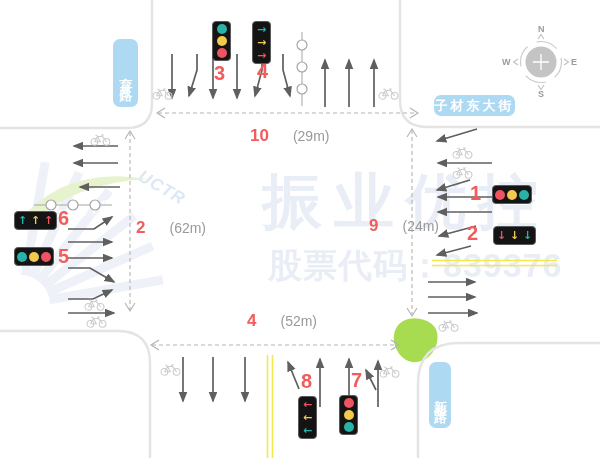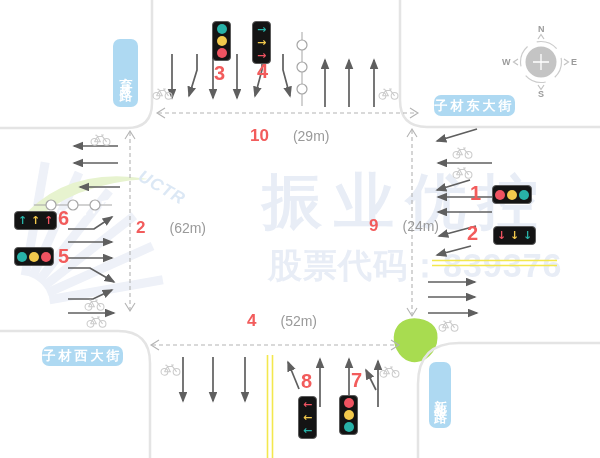--- a/index.html
+++ b/index.html
@@ -205,21 +205,20 @@
       <use href="#bike" x="84" y="297" width="21" height="14"></use>
       <use href="#bike" x="86" y="314" width="21" height="14"></use>
       <use href="#bike" x="160" y="362" width="21" height="14"></use>
       <use href="#bike" x="379" y="364" width="21" height="14"></use>
       <use href="#bike" x="438" y="318" width="21" height="14"></use>
     </g>
   </svg>
 
   <div class="road-label vert" style="left:113px;top:39px;width:25px;height:68px;">育才路</div>
   <div class="road-label horiz" style="left:434px;top:95px;width:81px;height:21px;">子材东大街</div>
-  <div class="road-label horiz" style="left:42px;top:346px;width:81px;height:20px;">子材西大街</div>
   <div class="road-label vert" style="left:429px;top:362px;width:22px;height:66px;">新华路</div>
 
   <div id="compass">
     <svg width="72" height="72">
       <circle cx="36" cy="36" r="20.5" fill="none" stroke="#cccccc" stroke-width="1.2" stroke-dasharray="22 10.2" stroke-dashoffset="5"></circle>
       <path d="M33,13 L36,8.5 L39,13 M33,59 L36,63.5 L39,59 M13,33 L8.5,36 L13,39 M59,33 L63.5,36 L59,39" fill="none" stroke="#c2c2c2" stroke-width="1.2"></path>
       <circle cx="36" cy="36" r="15.5" fill="#c4c4c4"></circle>
       <path d="M36,28 V44 M28,36 H44" stroke="#ffffff" stroke-width="1.3"></path>
     </svg>
     <span class="compass-letter" style="left:33px;top:-2px;">N</span>

